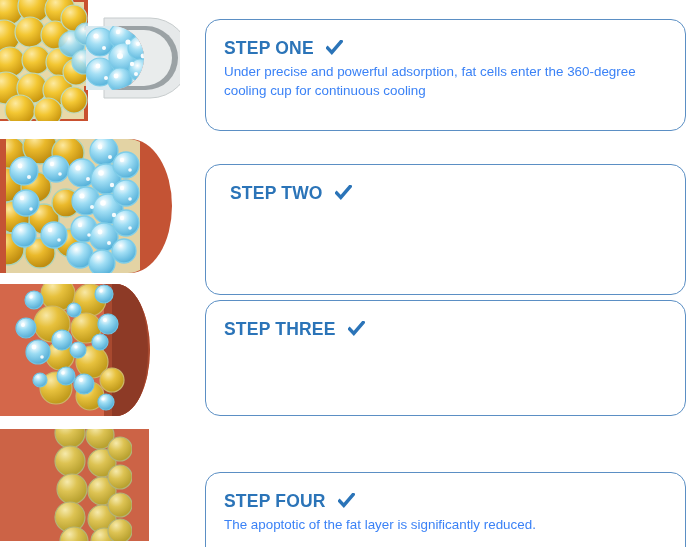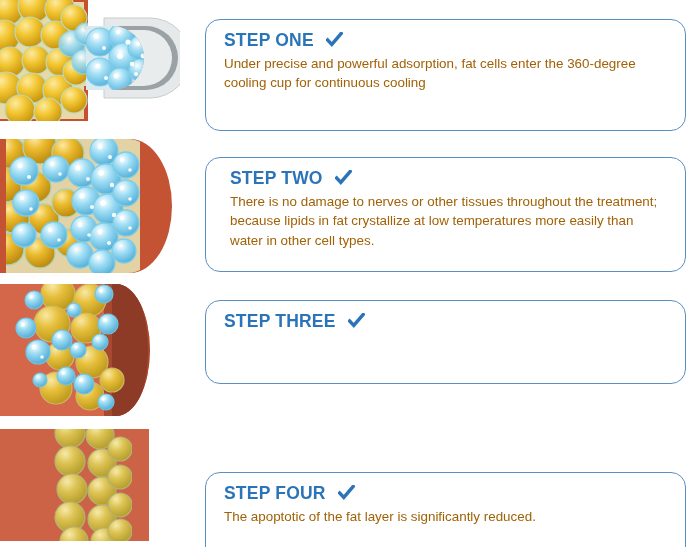--- a/index.html
+++ b/index.html
@@ -31,44 +31,44 @@
     border: 1.2px solid #5b8fc4;
     border-radius: 15px;
     padding: 9px 16px 10px 18px;
   }
   .card-title {
     color: #2b74b8;
     font-size: 17.5px;
     font-weight: bold;
     letter-spacing: .2px;
     line-height: 22px;
-    margin: 0 0 2px 0;
+    margin: 8px 0 2px 0;
     white-space: nowrap;
   }
   .check-icon {
     display: inline-block;
     vertical-align: -1px;
     margin-left: 7px;
   }
   .card-body {
-    color: #a16207;
+    color: #3b82f6;
     font-size: 13.4px;
     line-height: 19.4px;
     margin: 0;
   }
 
   
   #illus-1 { top: 0;   width: 180px; height: 121px; }
   #card-1  { top: 19px; left: 205px; width: 481px; height: 112px; }
   
   #illus-2 { top: 139px; width: 172px; height: 134px; }
-  #card-2  { top: 157px; left: 205px; width: 481px; height: 115px; padding-left: 24px; }
+  #card-2  { top: 164px; left: 205px; width: 481px; height: 131px; padding-left: 24px; }
   
   #illus-3 { top: 284px; width: 160px; height: 132px; }
-  #card-3  { top: 300px; left: 205px; width: 481px; height: 84px; }
+  #card-3  { top: 300px; left: 205px; width: 481px; height: 116px; }
   
   #illus-4 { top: 429px; width: 149px; height: 112px; }
   #card-4  { top: 472px; left: 205px; width: 481px; height: 100px; }
 </style>
 </head>
 <body>
 
 <div class="illus" id="illus-1">
   <svg width="180" height="121" viewBox="0 0 180 121">
     <defs>
@@ -256,21 +256,20 @@
 
 <div class="card" id="card-2">
   <h2 class="card-title">
     <span>STEP TWO</span>
     <span class="check-icon">
       <svg width="17" height="15" viewBox="0 0 17 15">
           <path d="M1.6 8.0 L5.8 12.4 L15.2 1.4" fill="none" stroke="#2b74b8" stroke-width="3.4" stroke-linecap="square" stroke-linejoin="miter"></path>
         </svg>
     </span>
   </h2>
-  <p class="card-body">There is no damage to nerves or other tissues throughout the treatment; because lipids in fat crystallize at low temperatures more easily than water in other cell types.</p>
 </div>
 
 <div class="illus" id="illus-3">
   <svg width="160" height="132" viewBox="0 0 160 132">
     <defs>
       <radialGradient id="fatg3" cx="34%" cy="26%" r="72%">
         <stop offset="0%" stop-color="#f8e8a6"></stop>
         <stop offset="45%" stop-color="#e7c13d"></stop>
         <stop offset="100%" stop-color="#c19b1c"></stop>
       </radialGradient>

